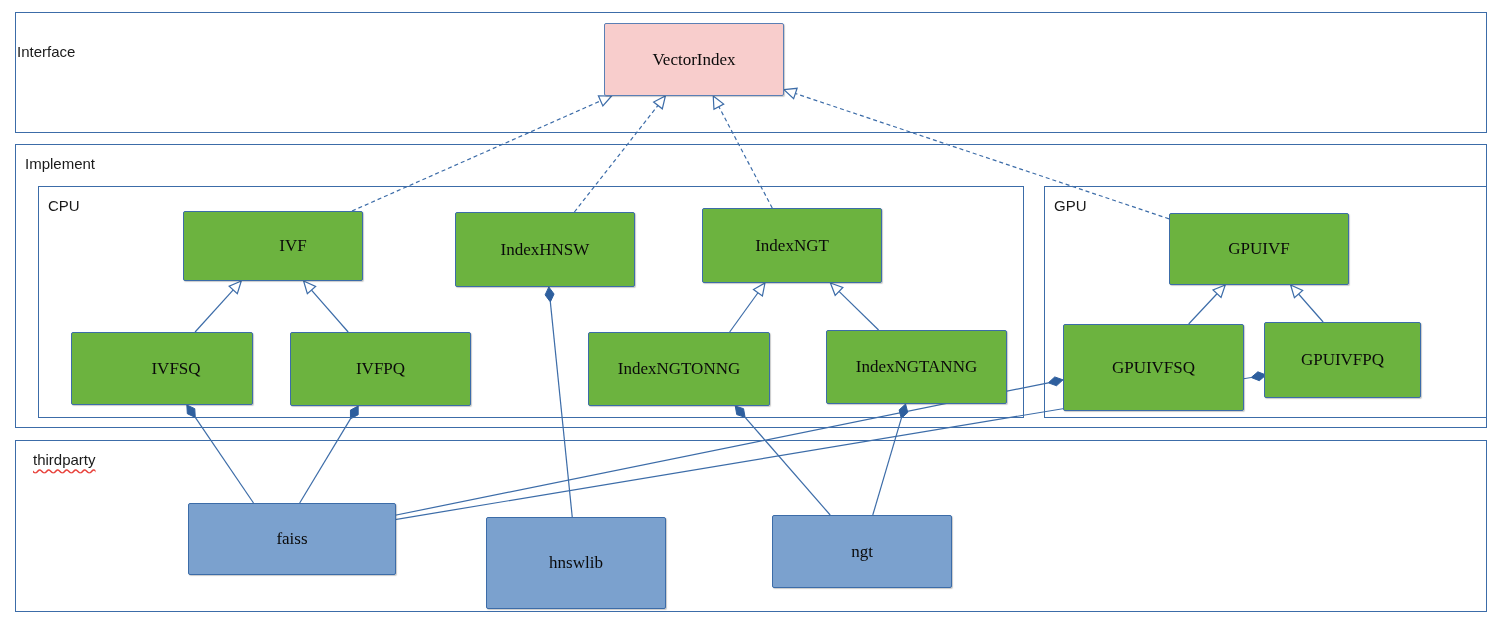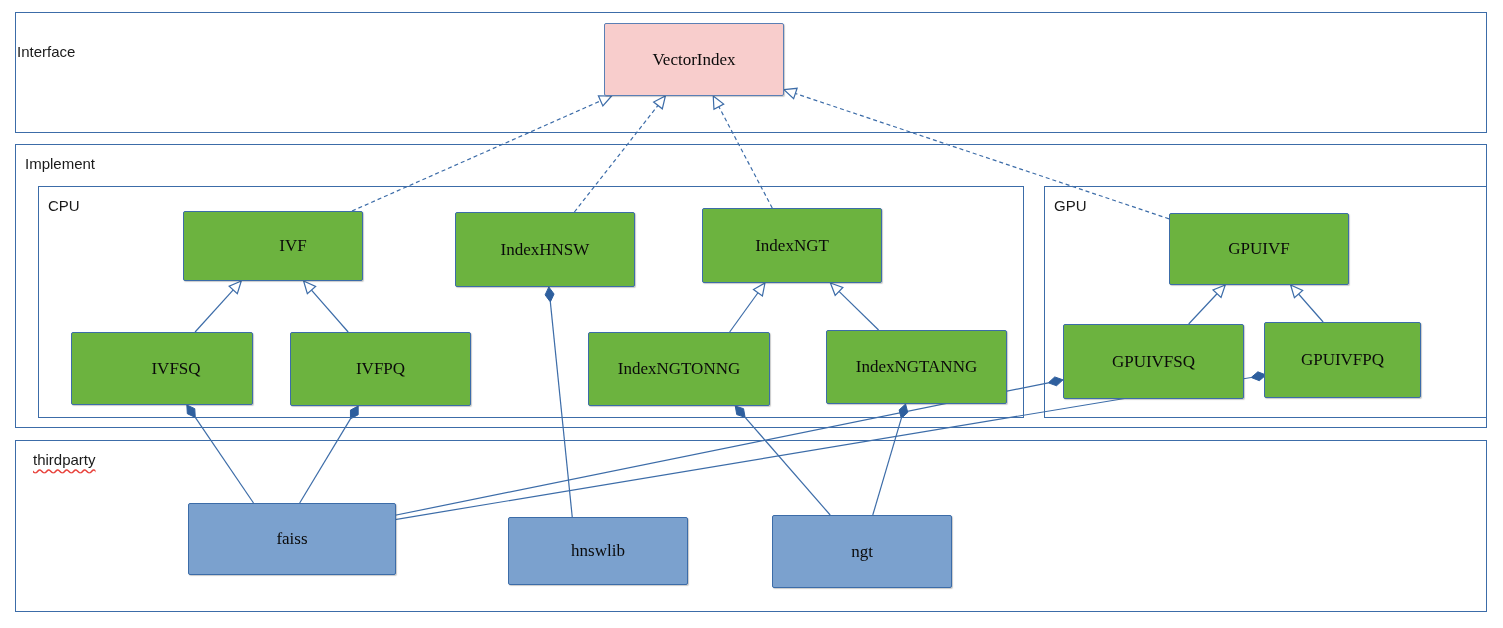--- a/index.html
+++ b/index.html
@@ -149,30 +149,30 @@
       </div>
       <div class="node node-cpu" style="left: 588px; top: 332px; width: 182px; height: 74px;">
         <span class="node-label">IndexNGTONNG</span>
       </div>
       <div class="node node-cpu" style="left: 826px; top: 330px; width: 181px; height: 74px;">
         <span class="node-label">IndexNGTANNG</span>
       </div>
       <div class="node node-gpu" style="left: 1169px; top: 213px; width: 180px; height: 72px;">
         <span class="node-label">GPUIVF</span>
       </div>
-      <div class="node node-gpu" style="left: 1063px; top: 324px; width: 181px; height: 75px;">
+      <div class="node node-gpu" style="left: 1063px; top: 324px; width: 181px; height: 87px;">
         <span class="node-label">GPUIVFSQ</span>
       </div>
       <div class="node node-gpu" style="left: 1264px; top: 322px; width: 157px; height: 76px;">
         <span class="node-label">GPUIVFPQ</span>
       </div>
       <div class="node node-thirdparty" style="left: 188px; top: 503px; width: 208px; height: 72px;">
         <span class="node-label">faiss</span>
       </div>
-      <div class="node node-thirdparty" style="left: 508px; top: 517px; width: 180px; height: 68px;">
+      <div class="node node-thirdparty" style="left: 486px; top: 517px; width: 180px; height: 92px;">
         <span class="node-label">hnswlib</span>
       </div>
       <div class="node node-thirdparty" style="left: 772px; top: 515px; width: 180px; height: 73px;">
         <span class="node-label">ngt</span>
       </div>
     </div>
 
 </div>
 
 </body></html>

